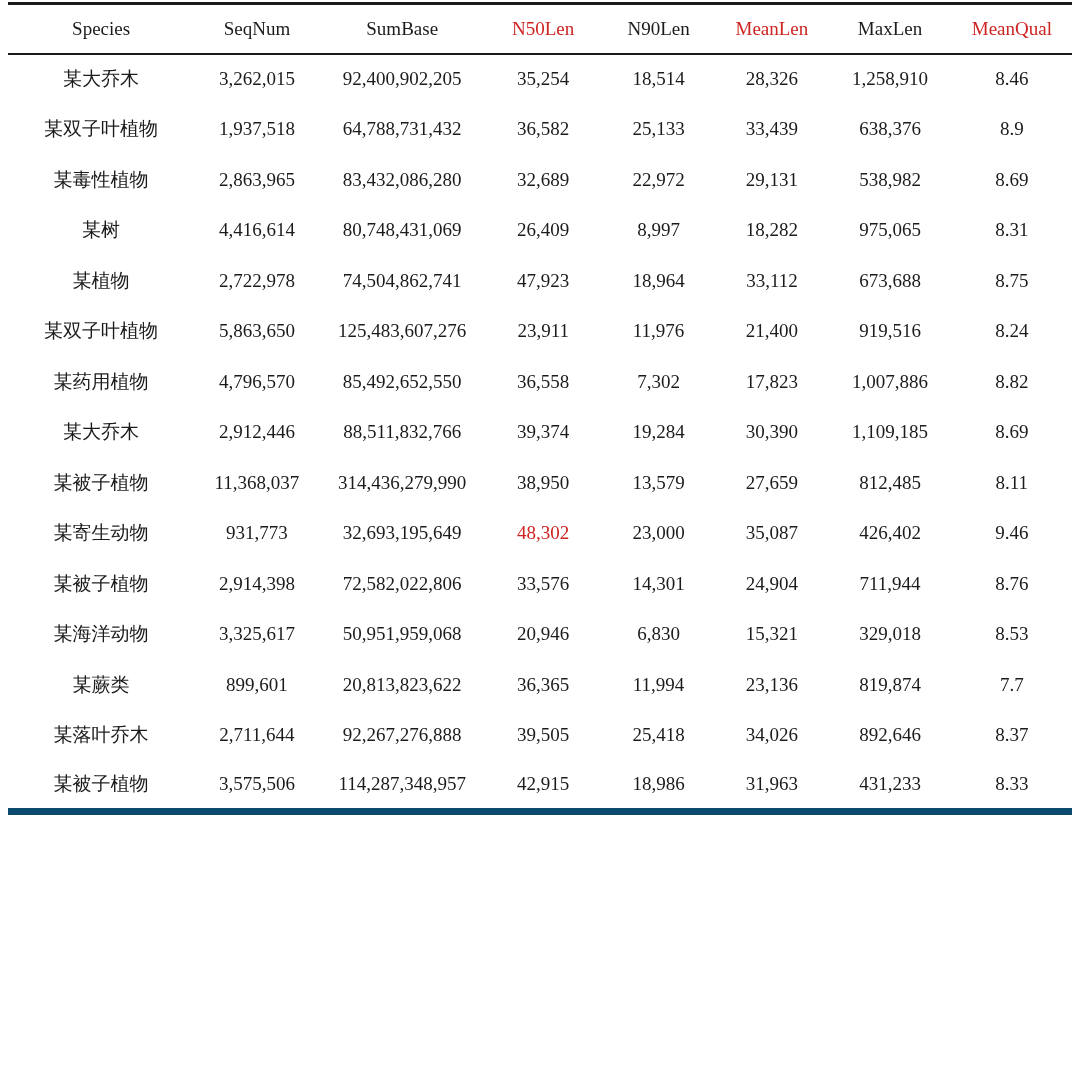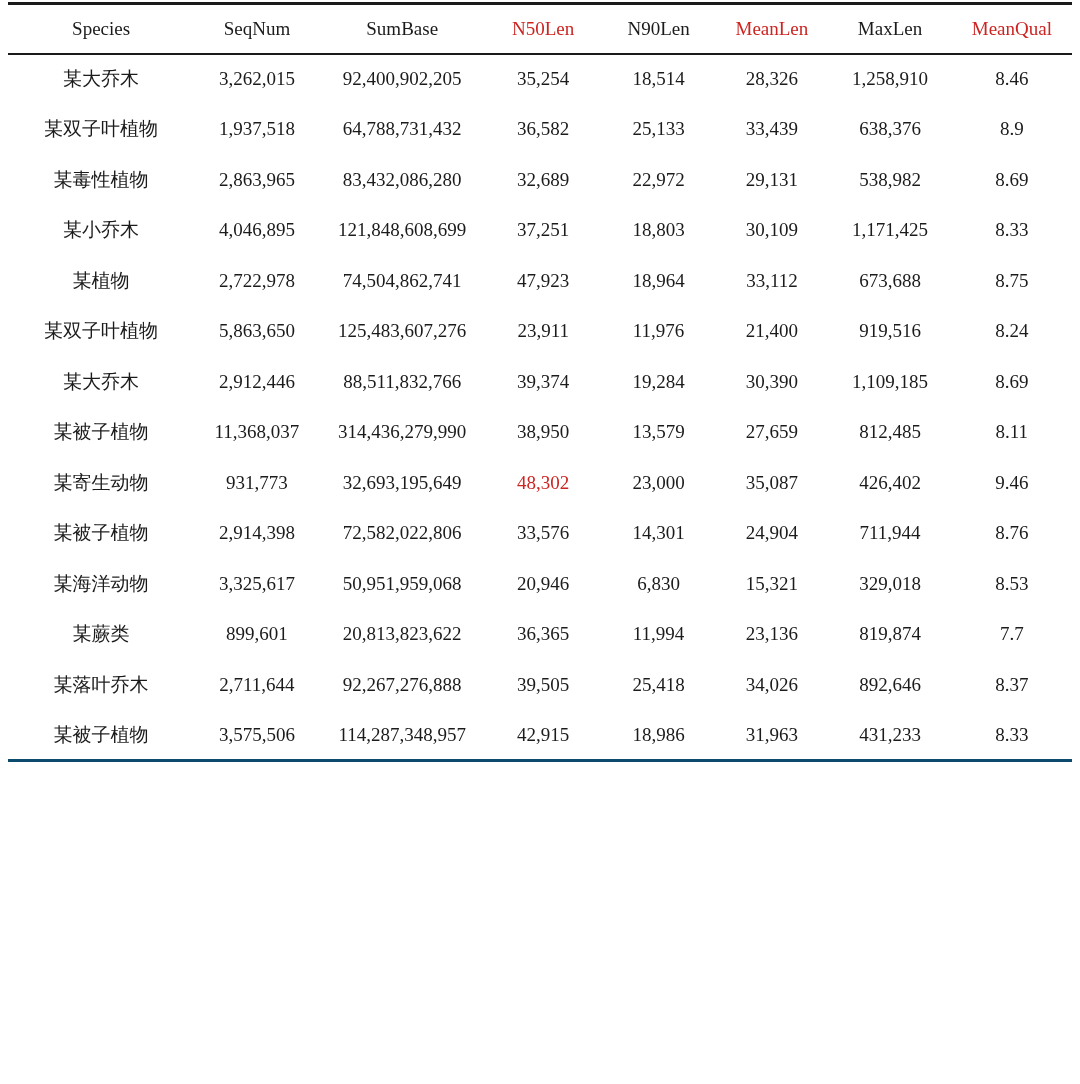--- a/index.html
+++ b/index.html
@@ -16,21 +16,21 @@
     overflow:hidden;
   }
   .table-wrap{
     padding:2px 8px 0 8px;
   }
   table{
     width:1064px;
     border-collapse:collapse;
     table-layout:fixed;
     border-top:3px solid #1a1a1a;
-    border-bottom:3px solid #0c4a6e;
+    border-bottom:7px solid #0c4a6e;
   }
   thead th{
     height:50px;
     font-weight:normal;
     font-size:19px;
     text-align:center;
     vertical-align:middle;
     border-bottom:2px solid #1a1a1a;
     white-space:nowrap;
   }
@@ -98,28 +98,28 @@
           <td>某毒性植物</td>
           <td>2,863,965</td>
           <td>83,432,086,280</td>
           <td>32,689</td>
           <td>22,972</td>
           <td>29,131</td>
           <td>538,982</td>
           <td>8.69</td>
         </tr>
         <tr>
-          <td>某小乔木</td>
-          <td>4,046,895</td>
-          <td>121,848,608,699</td>
-          <td>37,251</td>
-          <td>18,803</td>
-          <td>30,109</td>
-          <td>1,171,425</td>
-          <td>8.33</td>
+          <td>某树</td>
+          <td>4,416,614</td>
+          <td>80,748,431,069</td>
+          <td>26,409</td>
+          <td>8,997</td>
+          <td>18,282</td>
+          <td>975,065</td>
+          <td>8.31</td>
         </tr>
         <tr>
           <td>某植物</td>
           <td>2,722,978</td>
           <td>74,504,862,741</td>
           <td>47,923</td>
           <td>18,964</td>
           <td>33,112</td>
           <td>673,688</td>
           <td>8.75</td>
@@ -128,20 +128,30 @@
           <td>某双子叶植物</td>
           <td>5,863,650</td>
           <td>125,483,607,276</td>
           <td>23,911</td>
           <td>11,976</td>
           <td>21,400</td>
           <td>919,516</td>
           <td>8.24</td>
         </tr>
         <tr>
+          <td>某药用植物</td>
+          <td>4,796,570</td>
+          <td>85,492,652,550</td>
+          <td>36,558</td>
+          <td>7,302</td>
+          <td>17,823</td>
+          <td>1,007,886</td>
+          <td>8.82</td>
+        </tr>
+        <tr>
           <td>某大乔木</td>
           <td>2,912,446</td>
           <td>88,511,832,766</td>
           <td>39,374</td>
           <td>19,284</td>
           <td>30,390</td>
           <td>1,109,185</td>
           <td>8.69</td>
         </tr>
         <tr>

